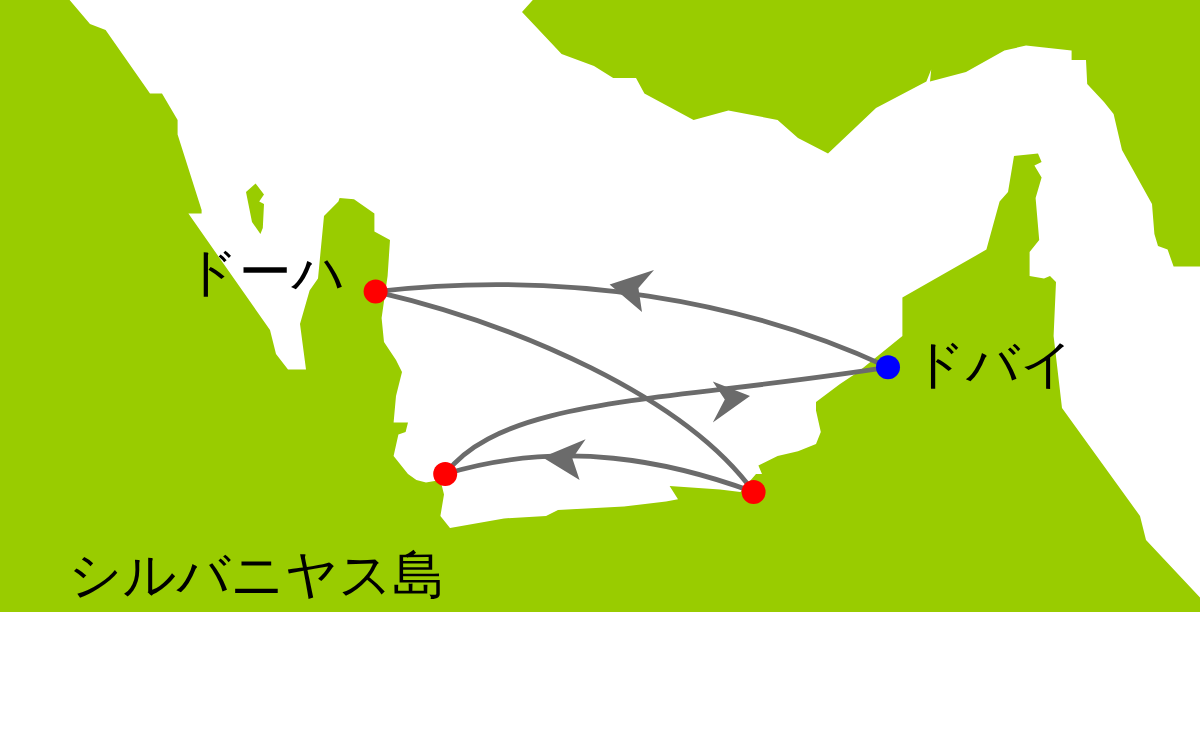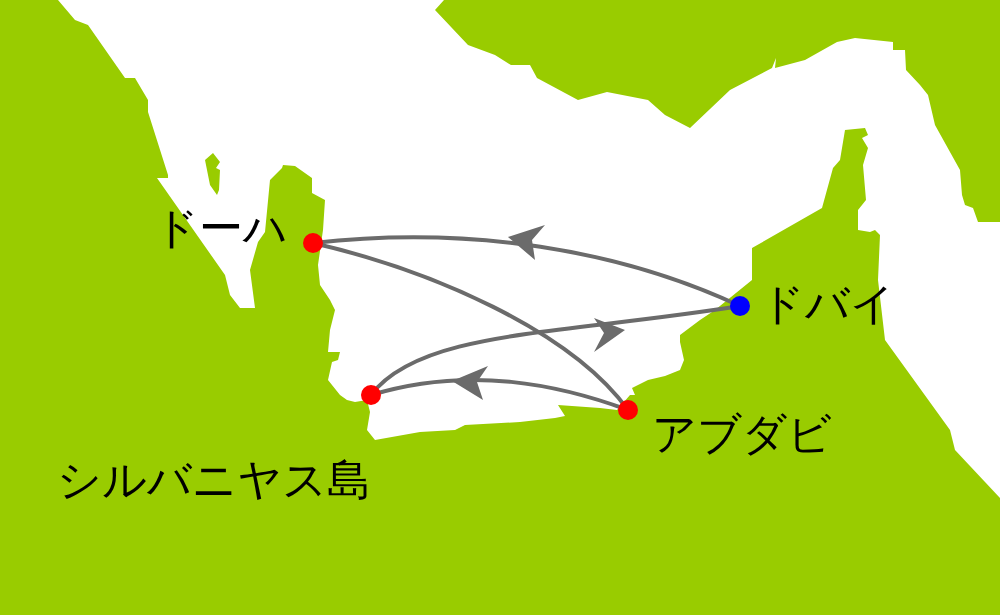--- a/index.html
+++ b/index.html
@@ -1,16 +1,16 @@
 <!DOCTYPE html>
 <html><head>
 <meta charset="utf-8">
 <style>
   html, body { margin: 0; padding: 0; background: #ffffff; }
-  #map { position: relative; width: 1000px; height: 615px; overflow: hidden; background: #ffffff; font-family: "DejaVu Sans", "Liberation Sans", sans-serif; }
+  #map { position: relative; width: 1000px; height: 510px; overflow: hidden; background: #ffffff; font-family: "DejaVu Sans", "Liberation Sans", sans-serif; }
   #map svg { position: absolute; left: 0; top: 0; }
   .label { position: absolute; font-size: 44px; color: #000; line-height: 1; white-space: nowrap; letter-spacing: 0px; }
 </style>
 </head>
 <body>
 
 <div id="map">
   <svg width="1000" height="615" viewBox="0 0 1000 615">
 
     <rect x="0" y="0" width="1000" height="615" fill="#ffffff"></rect>
@@ -51,14 +51,13 @@
 
     <circle cx="313" cy="243" r="10" fill="#ff0000"></circle>
     <circle cx="740" cy="306" r="10" fill="#0000ff"></circle>
     <circle cx="371" cy="395" r="10" fill="#ff0000"></circle>
     <circle cx="628" cy="410" r="10" fill="#ff0000"></circle>
   </svg>
 
   <div class="label" style="left:154px; top:206px;">ドーハ</div>
   <div class="label" style="left:760px; top:282px;text-align:right;">ドバイ</div>
   <div class="label" style="left:57px; top:415px;margin-top:43px;">シルバニヤス島</div>
-  <div class="label" style="left:652px; top:412px;">アブダビ</div>
 </div>
 
 </body></html>

